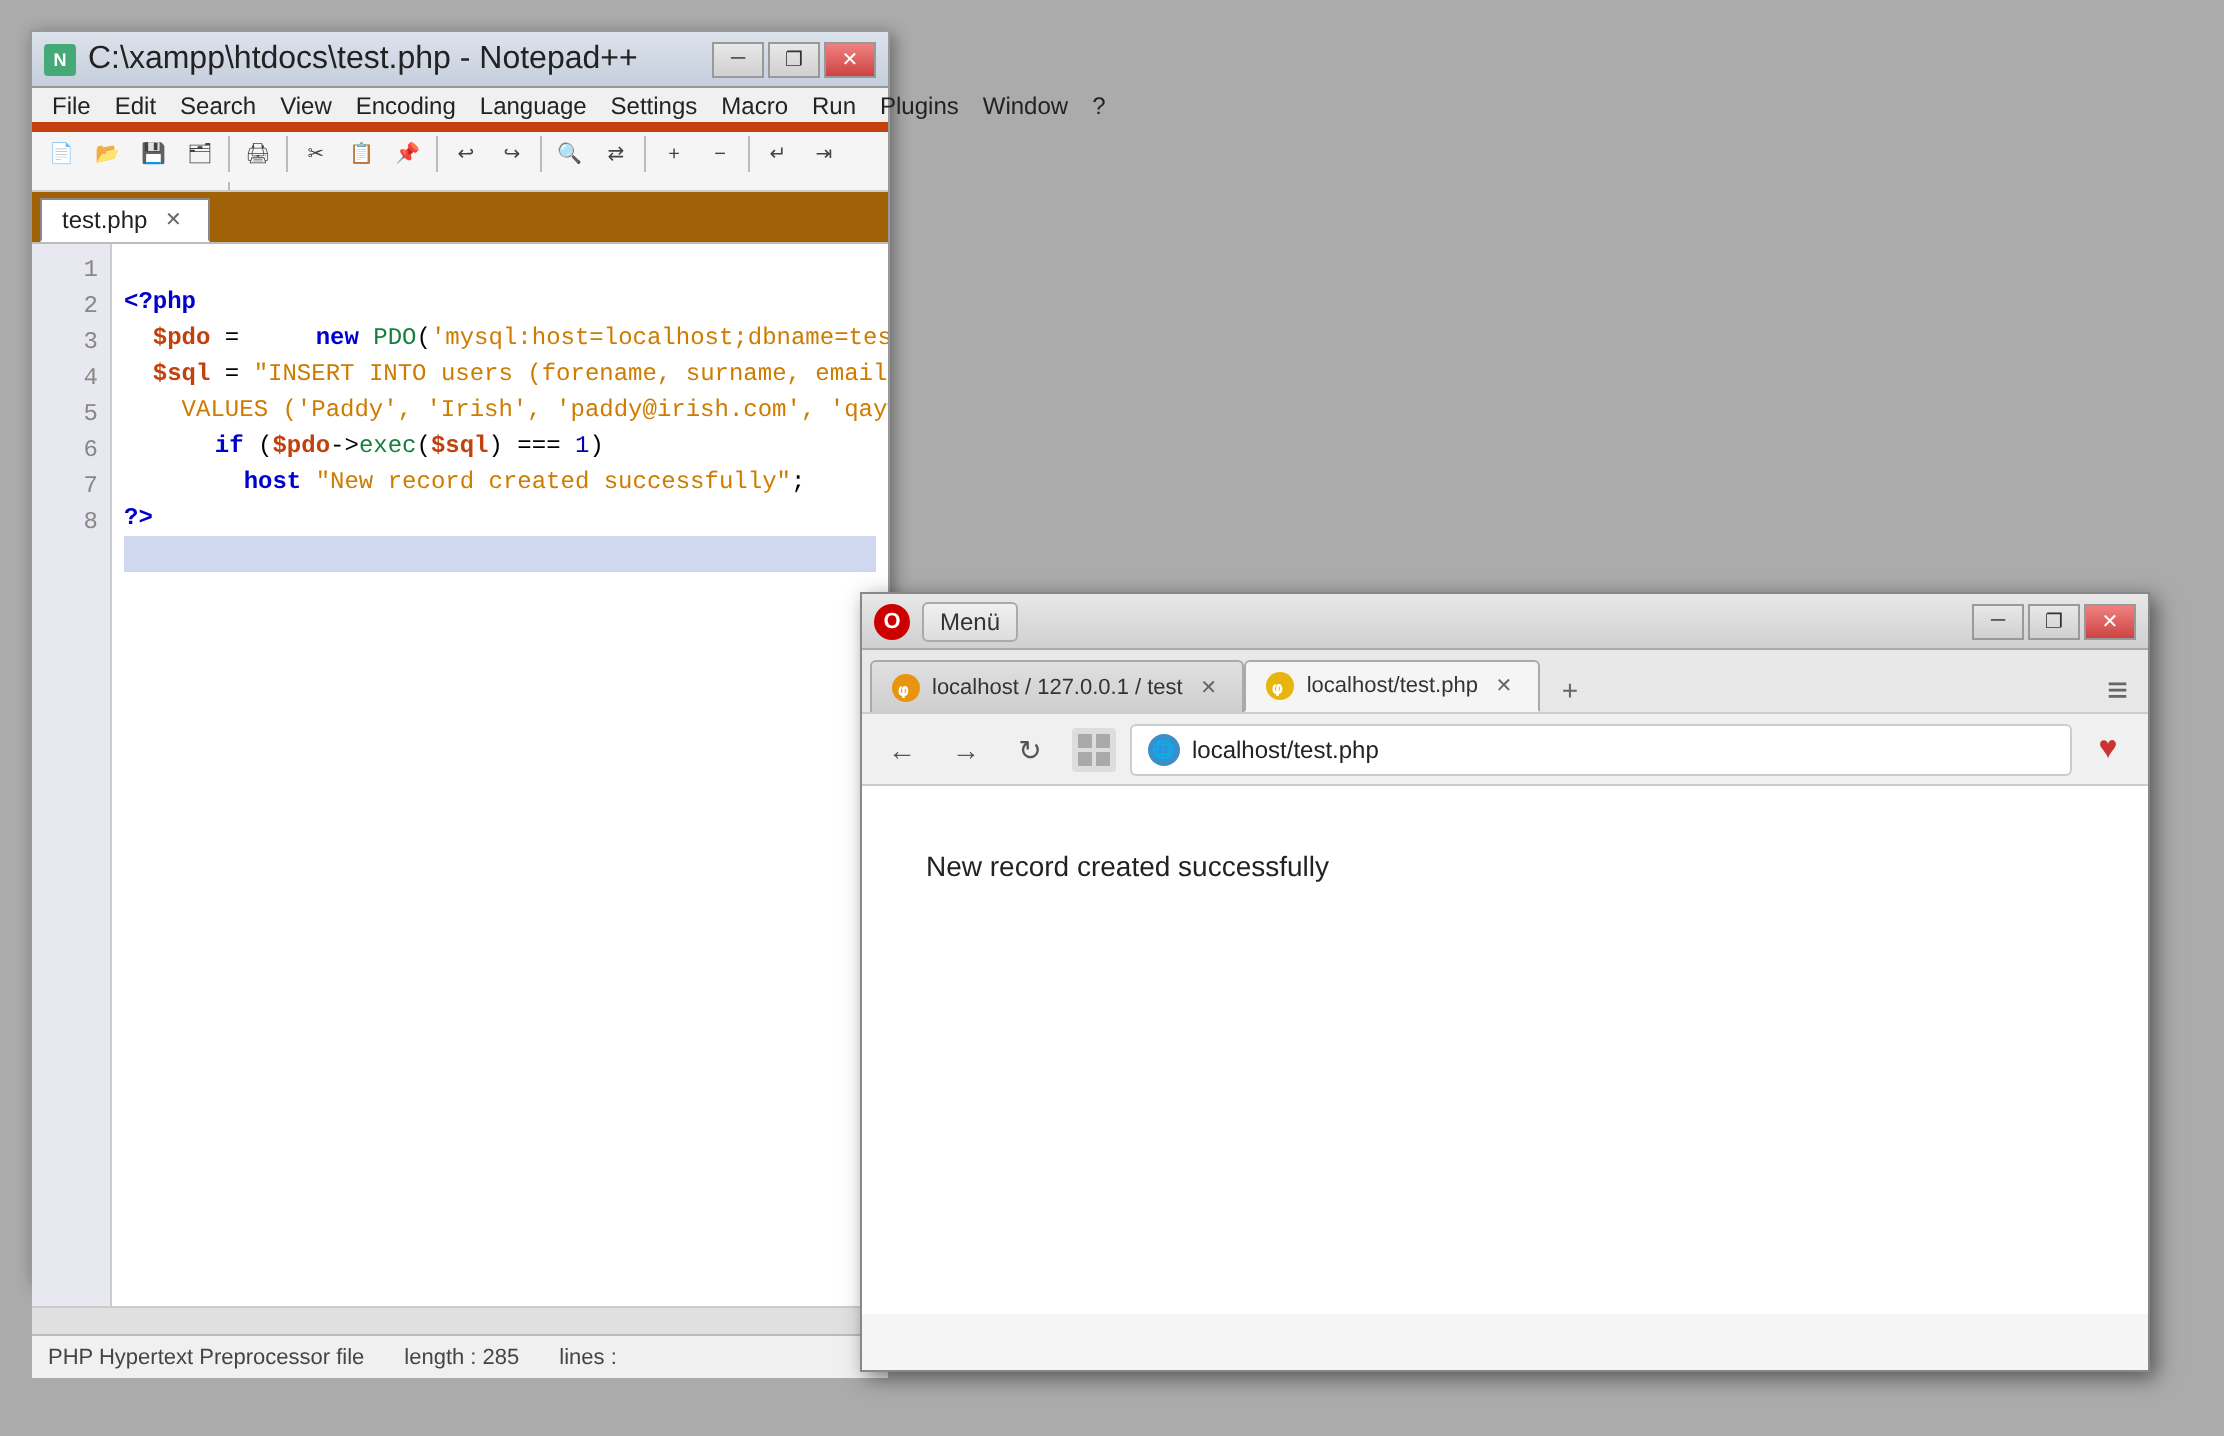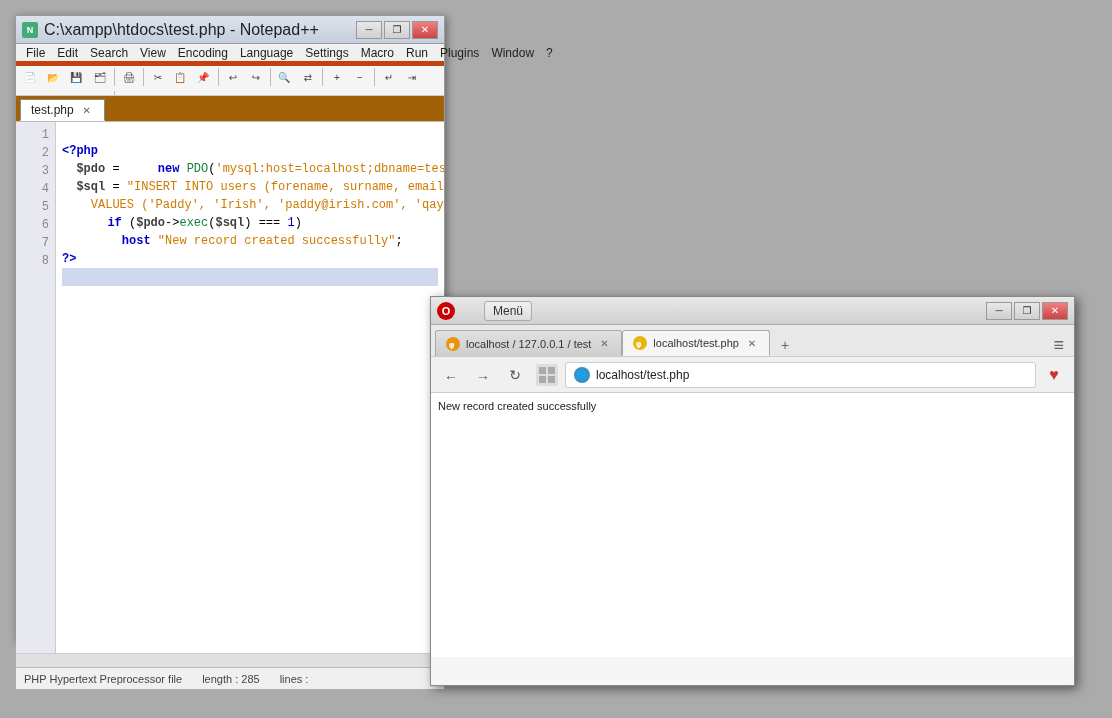--- a/index.html
+++ b/index.html
@@ -186,21 +186,21 @@
     }
 
     .code-line.highlighted {
       background: #d0d8f0;
     }
 
     
     .kw { color: #0000cc; font-weight: bold; margin-left: 31px; }
     .fn { color: #15803d; }
     .str { color: #ce7b00; }
-    .var { color: #404040; font-weight: bold; }
+    .var { color: #c2410c; font-weight: bold; }
     .tag { color: #0000cc; font-weight: bold; }
     .num { color: #0000aa; }
 
     
     .npp-scrollbar {
       height: 14px;
       background: #e0e0e0;
       border-top: 1px solid #ccc;
       display: flex;
       align-items: center;
@@ -254,21 +254,20 @@
     }
 
     .opera-menu-btn {
       padding: 2px 8px;
       background: linear-gradient(to bottom, #f0f0f0, #ddd);
       border: 1px solid #aaa;
       border-radius: 3px;
       font-size: 12px;
       cursor: pointer;
       color: #333;
-      margin-left: 23px;
     }
 
     .opera-titlebar-btns {
       margin-left: auto;
       display: flex;
       gap: 2px;
     }
 
     
     .opera-tabbar {
@@ -401,24 +400,24 @@
       align-items: center;
       justify-content: center;
       font-size: 16px;
       color: #cc3333;
       cursor: pointer;
     }
 
     
     .opera-content {
       background: white;
-      padding: 7px;
+      padding: 32px;
       height: calc(100% - 124px);
       font-family: Arial, sans-serif;
-      font-size: 11px;
+      font-size: 14px;
       color: #222;
       overflow: auto;
     }
 
     
     .speeddial-icon {
       width: 22px;
       height: 22px;
       background: #ddd;
       display: grid;

